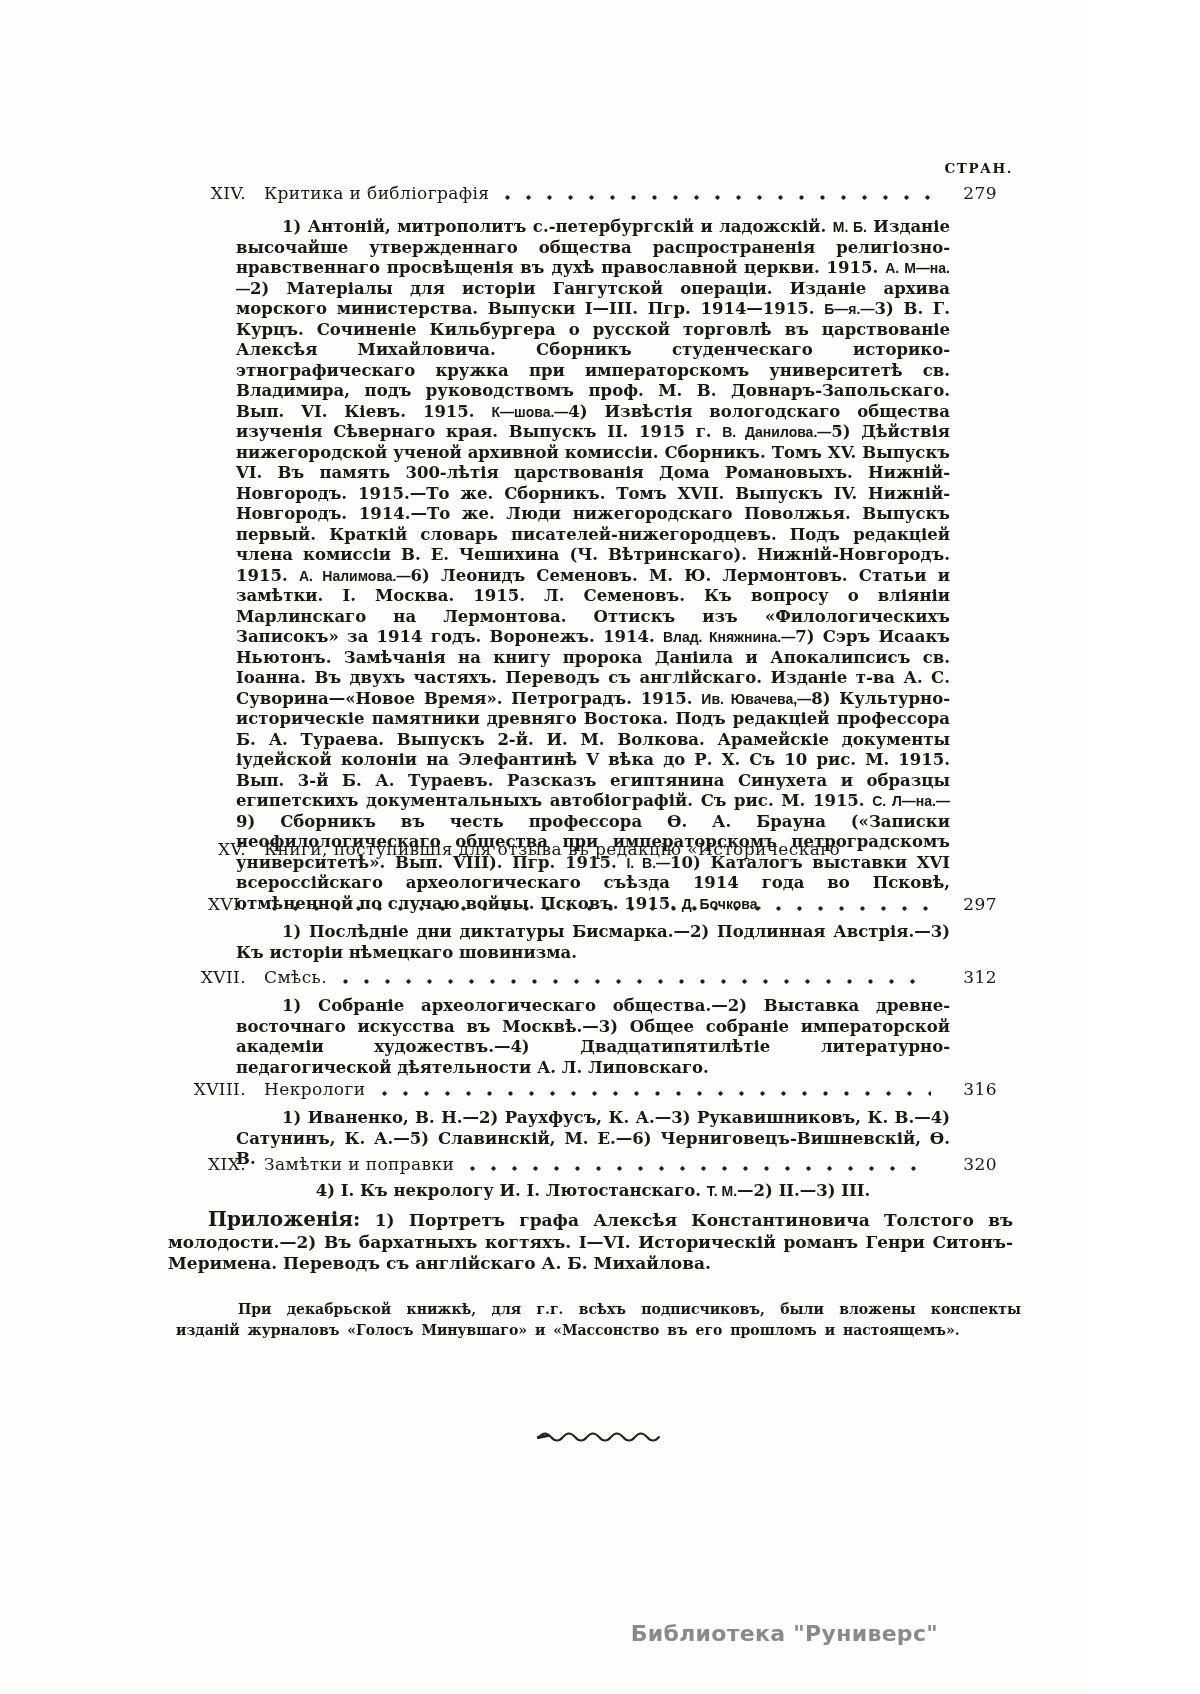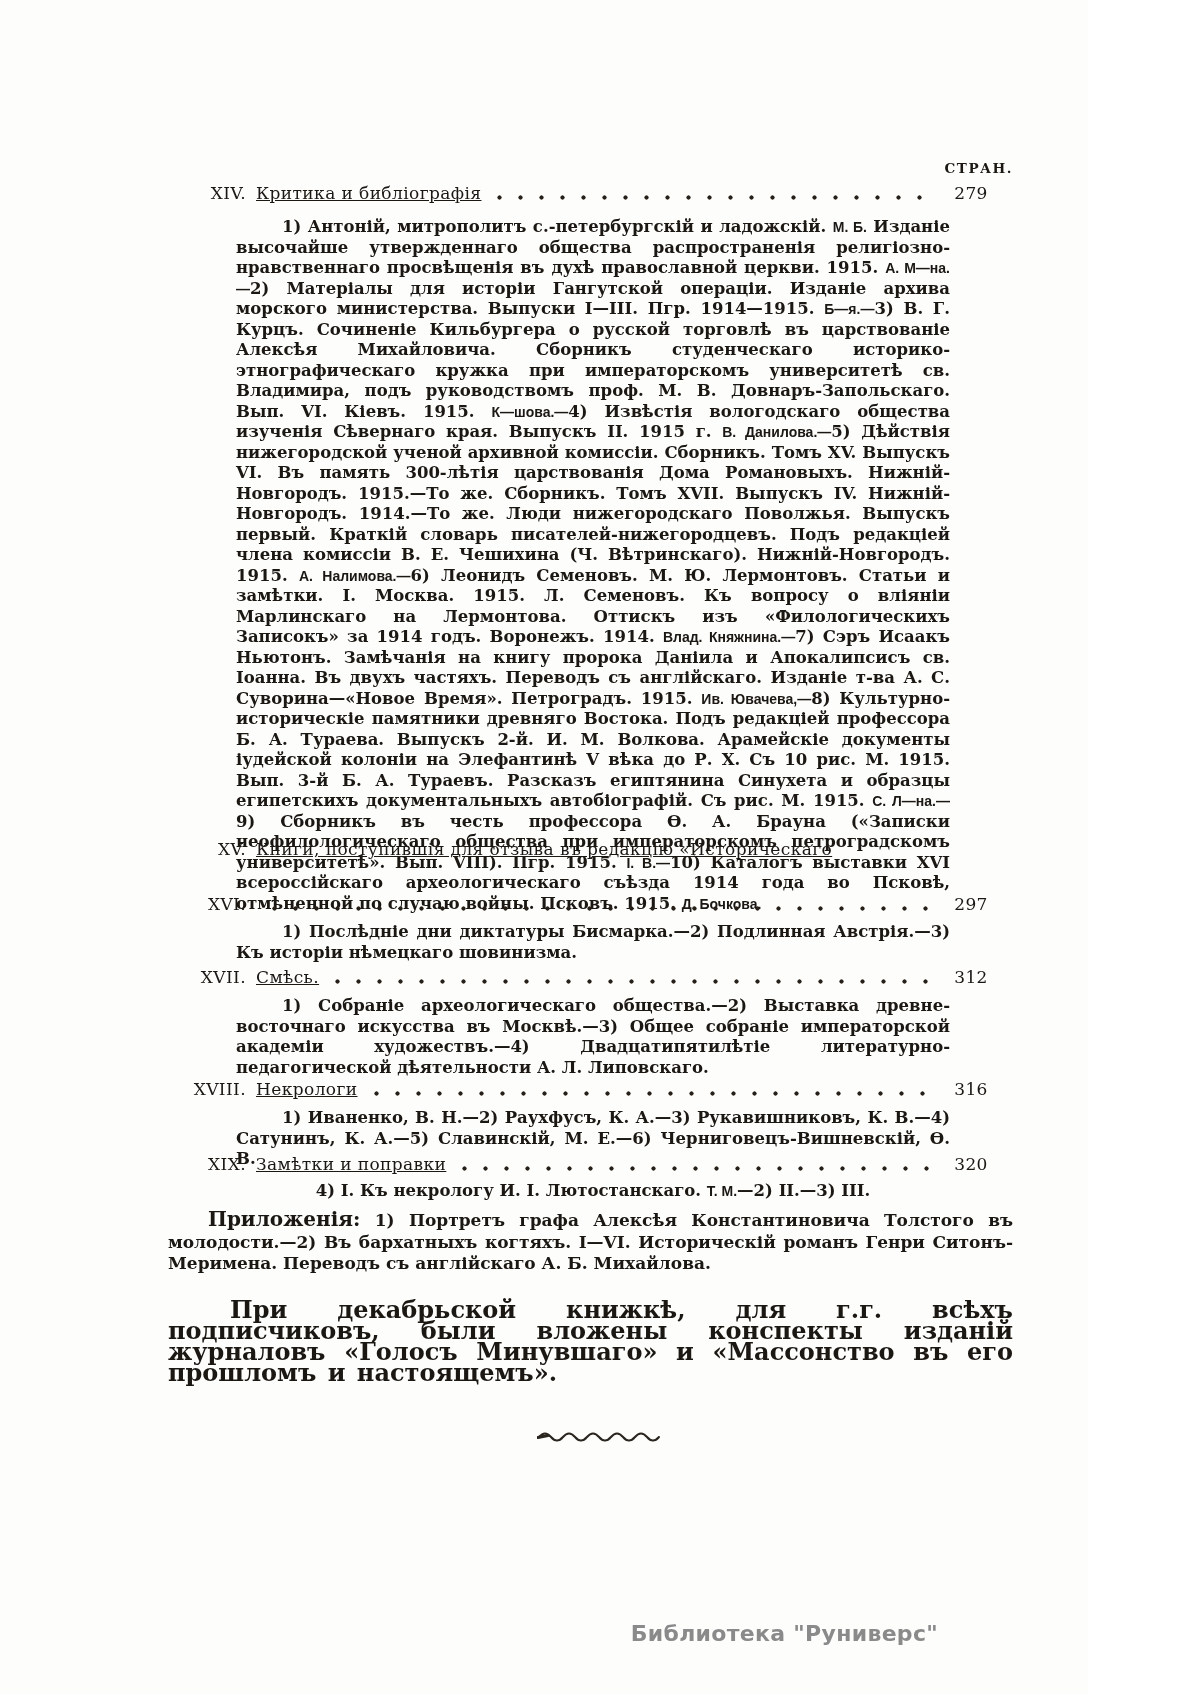--- a/index.html
+++ b/index.html
@@ -14,46 +14,46 @@
   .column-header{
     position:absolute;top:160px;left:168px;width:845px;
     text-align:right;font-size:13.5px;font-weight:bold;letter-spacing:1.5px;
   }
   .toc-entry{
     position:absolute;left:152px;width:845px;
     font-size:17px;line-height:26px;letter-spacing:0.4px;
   }
   .entry-line{display:flex;align-items:baseline;}
   .numeral{flex:none;width:104px;padding-right:10px;box-sizing:border-box;text-align:right;}
-  .title{white-space:nowrap;text-decoration:underline;}
+  .title{margin-left:8px;white-space:nowrap;}
   .leader{
     flex:1;align-self:flex-end;height:7px;margin:0 14px 5px 16px;
     background-image:radial-gradient(circle at 2.5px 3.5px,#262019 1.8px,rgba(0,0,0,0) 2.4px);
     background-size:21px 7px;background-repeat:repeat-x;
   }
-  .pagenum{flex:none;width:52px;text-align:center;}
+  .pagenum{flex:none;width:52px;text-align:right;}
   .annotation{
     position:absolute;left:236px;width:714px;
     font-weight:bold;font-size:16.5px;line-height:20.5px;
     text-align:justify;text-indent:46px;
   }
   .annotation.centered{text-align:center;text-indent:0;}
   .sans{
     font-family:Liberation Sans, sans-serif;
     font-size:14px;font-weight:bold;letter-spacing:0;
   }
   .appendix{
     position:absolute;left:168px;width:845px;
     font-weight:bold;font-size:17px;line-height:21.5px;
     text-align:justify;text-indent:40px;
   }
   .appendix .lead{font-size:20px;}
   .closing{
-    position:absolute;left:168px;width:845px;
-    font-weight:bold;font-size:24px;line-height:21px;
+    position:absolute;left:176px;width:845px;
+    font-weight:bold;font-size:14px;line-height:21px;
     text-align:justify;text-indent:62px;word-spacing:3px;
   }
   .squiggle{position:absolute;top:1427px;left:537px;width:124px;height:12px;}
   .watermark{
     position:absolute;top:1621px;right:150px;
     font-family:"DejaVu Sans","Liberation Sans",sans-serif;
     font-weight:bold;font-size:22px;color:#8a8a8a;letter-spacing:0.3px;
   }
 </style>
 </head>

